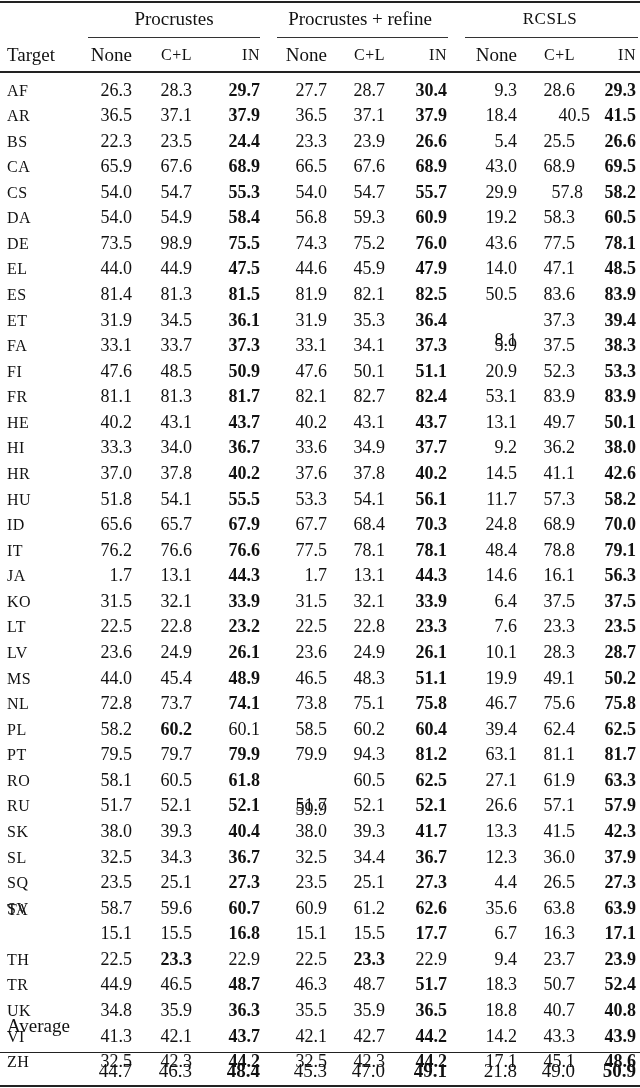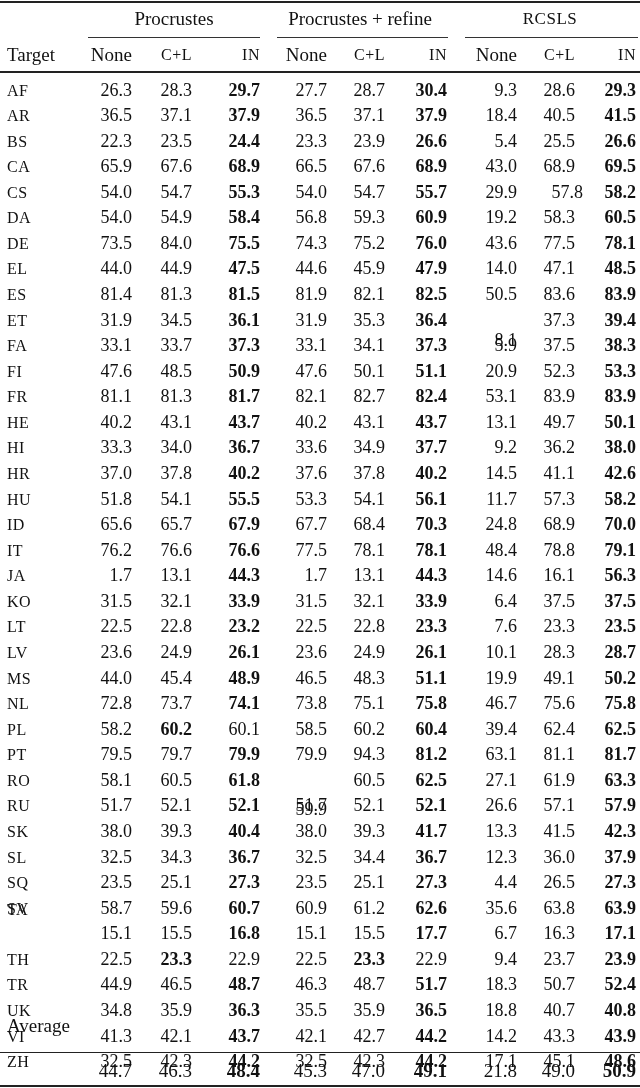--- a/index.html
+++ b/index.html
@@ -62,21 +62,21 @@
       </div>
       <div>
         <div class="lbl" style="top: 103px;">AR</div>
         <div class="cell" style="top: 103px; left: 72px; width: 60px;">36.5</div>
         <div class="cell" style="top: 103px; left: 132px; width: 60px;">37.1</div>
         <div class="cell b" style="top: 103px; left: 200px; width: 60px;">37.9</div>
         <div class="cell" style="top: 103px; left: 267px; width: 60px;">36.5</div>
         <div class="cell" style="top: 103px; left: 325px; width: 60px;">37.1</div>
         <div class="cell b" style="top: 103px; left: 387px; width: 60px;">37.9</div>
         <div class="cell" style="top: 103px; left: 457px; width: 60px;">18.4</div>
-        <div class="cell" style="top: 103px; left: 515px; width: 60px;">40.5</div>
+        <div class="cell" style="top: 103px; left: 530px; width: 60px;">40.5</div>
         <div class="cell b" style="top: 103px; left: 576px; width: 60px;">41.5</div>
       </div>
       <div>
         <div class="lbl" style="top: 129px;">BS</div>
         <div class="cell" style="top: 129px; left: 72px; width: 60px;">22.3</div>
         <div class="cell" style="top: 129px; left: 132px; width: 60px;">23.5</div>
         <div class="cell b" style="top: 129px; left: 200px; width: 60px;">24.4</div>
         <div class="cell" style="top: 129px; left: 267px; width: 60px;">23.3</div>
         <div class="cell" style="top: 129px; left: 325px; width: 60px;">23.9</div>
         <div class="cell b" style="top: 129px; left: 387px; width: 60px;">26.6</div>
@@ -116,21 +116,21 @@
         <div class="cell" style="top: 205px; left: 267px; width: 60px;">56.8</div>
         <div class="cell" style="top: 205px; left: 325px; width: 60px;">59.3</div>
         <div class="cell b" style="top: 205px; left: 387px; width: 60px;">60.9</div>
         <div class="cell" style="top: 205px; left: 457px; width: 60px;">19.2</div>
         <div class="cell" style="top: 205px; left: 515px; width: 60px;">58.3</div>
         <div class="cell b" style="top: 205px; left: 576px; width: 60px;">60.5</div>
       </div>
       <div>
         <div class="lbl" style="top: 231px;">DE</div>
         <div class="cell" style="top: 231px; left: 72px; width: 60px;">73.5</div>
-        <div class="cell" style="top: 231px; left: 132px; width: 60px;">84.0</div>
+        <div class="cell" style="top: 231px; left: 132px; width: 60px;">98.9</div>
         <div class="cell b" style="top: 231px; left: 200px; width: 60px;">75.5</div>
         <div class="cell" style="top: 231px; left: 267px; width: 60px;">74.3</div>
         <div class="cell" style="top: 231px; left: 325px; width: 60px;">75.2</div>
         <div class="cell b" style="top: 231px; left: 387px; width: 60px;">76.0</div>
         <div class="cell" style="top: 231px; left: 457px; width: 60px;">43.6</div>
         <div class="cell" style="top: 231px; left: 515px; width: 60px;">77.5</div>
         <div class="cell b" style="top: 231px; left: 576px; width: 60px;">78.1</div>
       </div>
       <div>
         <div class="lbl" style="top: 256px;">EL</div>

